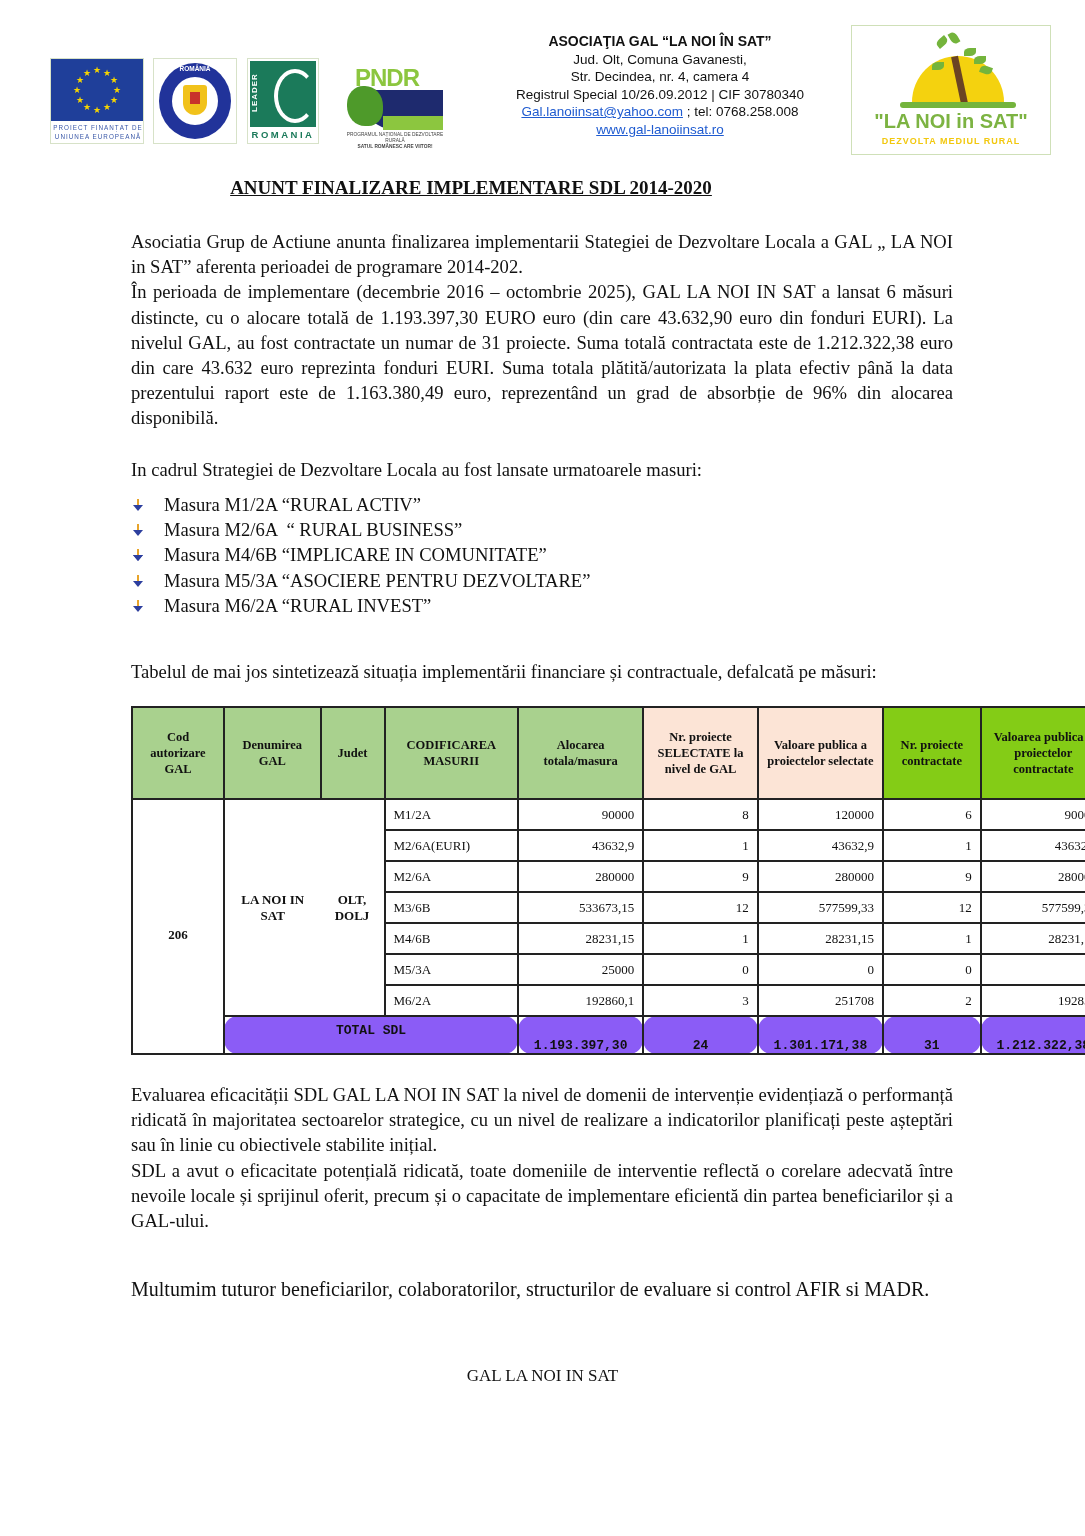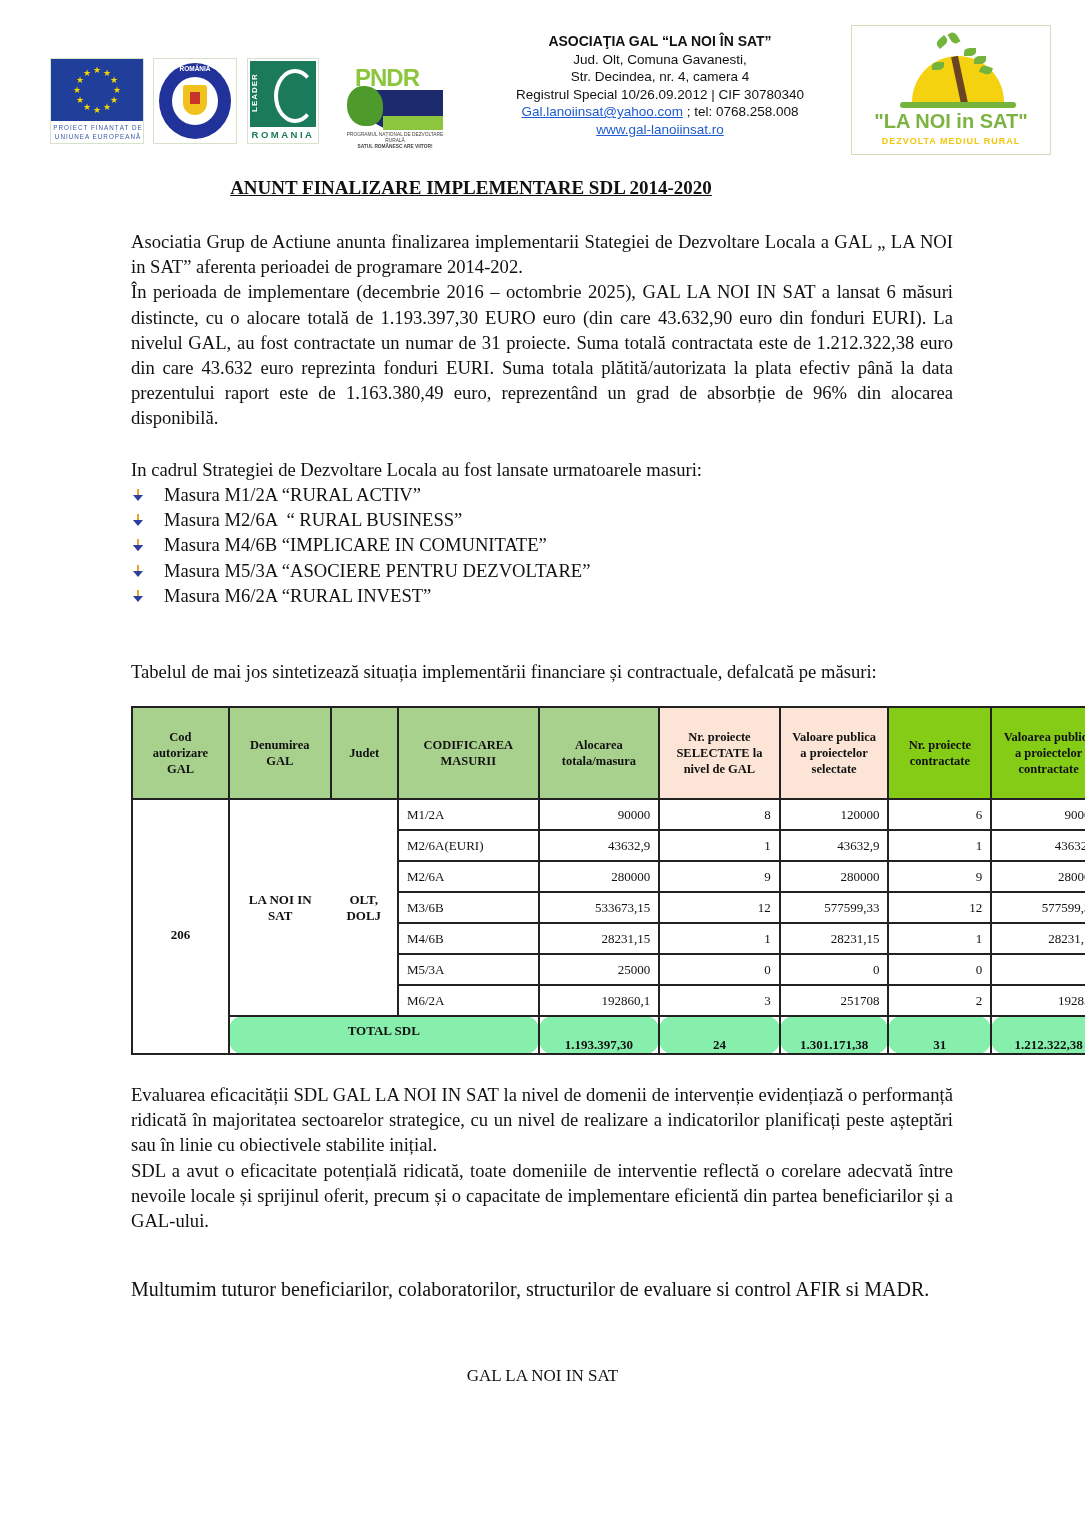--- a/index.html
+++ b/index.html
@@ -46,38 +46,38 @@
   #logo-gal .leaf { position: absolute; width: 12px; height: 8px; background: #74b43c; border-radius: 50% 0 50% 0; }
   #logo-gal .name { position: absolute; left: 0; top: 84px; width: 198px; text-align: center; font-size: 20px; font-weight: bold; color: #7cb342; }
   #logo-gal .tag { position: absolute; left: 0; top: 110px; width: 198px; text-align: center; font-size: 9px; font-weight: bold; color: #f2c80f; letter-spacing: 1px; }
 
   
   #doc-title { position: absolute; left: 0; top: 177px; width: 942px; text-align: center; font-size: 19px; font-weight: bold; text-decoration: underline; }
   .para { position: absolute; left: 131px; width: 822px; font-size: 18.6px; line-height: 25.2px; text-align: justify; }
   .para p { margin: 0; }
   #intro { top: 229px; }
   #measures-lead { top: 457px; }
-  #measure-list { position: absolute; left: 131px; top: 482px; margin: 0; padding: 0; list-style: none; font-size: 18.6px; line-height: 25.2px; }
+  #measure-list { position: absolute; left: 131px; top: 492px; margin: 0; padding: 0; list-style: none; font-size: 18.6px; line-height: 25.2px; }
   #measure-list li { position: relative; padding-left: 33px; white-space: pre; }
   .bullet { position: absolute; left: 2px; top: 7px; width: 10px; height: 12px; }
   .bullet:before { content: ""; position: absolute; left: 4px; top: 0; width: 2px; height: 10px; background: #e8a42a; }
   .bullet:after { content: ""; position: absolute; left: 0; top: 6px; width: 0; height: 0; border-left: 5px solid transparent; border-right: 5px solid transparent; border-top: 6px solid #2d3f9e; }
   #table-lead { top: 659px; }
 
   
   #summary-table { position: absolute; left: 131px; top: 706px; width: 976px; border-collapse: collapse; font-size: 13px; }
   #summary-table th, #summary-table td { border: 2px solid #222; padding: 0 8px; }
   #summary-table th { font-weight: bold; text-align: center; font-size: 12.5px; line-height: 16px; height: 90px; }
   .h-green { background: #a9d18e; }
   .h-pink { background: #fce4d6; }
   .h-yellow { background: #84cc16; }
   #summary-table td { height: 29px; text-align: right; border-radius: 14px; }
   #summary-table td.code { text-align: left; }
   #summary-table td.merged { text-align: center; font-weight: bold; background: #fff; vertical-align: middle; line-height: 16px; }
-  #summary-table tr.total td { background: #86efac; font-weight: bold; height: 30px; }
+  #summary-table tr.total td { background: #8b5cf6; font-weight: bold; height: 30px; font-family: Liberation Mono, monospace; }
   #summary-table tr.total td.lbl { text-align: center; vertical-align: top; padding-top: 6px; }
   #summary-table tr.total td.num { text-align: center; vertical-align: bottom; padding-bottom: 0; }
 
   #evaluation { top: 1082px; }
   #thanks { position: absolute; left: 131px; top: 1278px; font-size: 20px; }
   #signature { position: absolute; left: 0; top: 1366px; width: 1085px; text-align: center; font-size: 17px; }
 </style>
 </head>
 <body class="serif">
 

